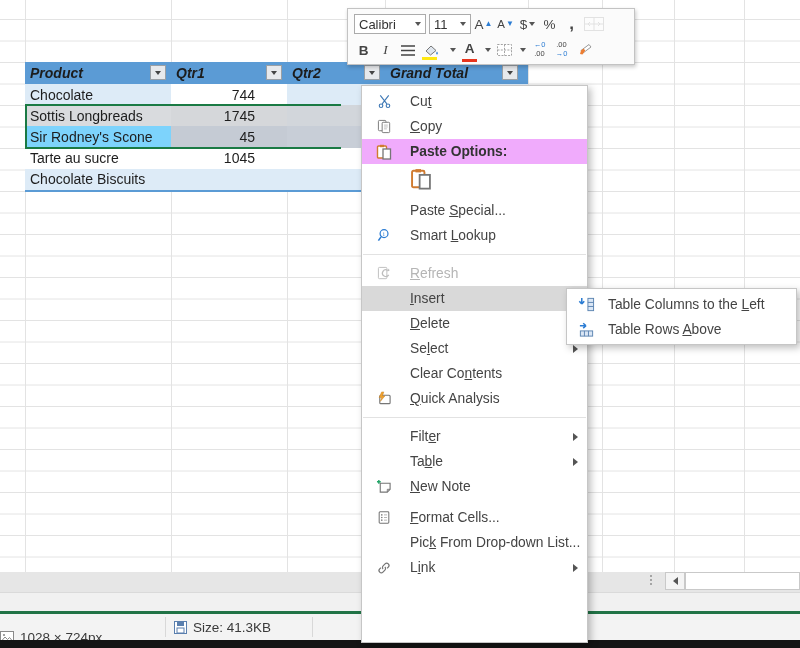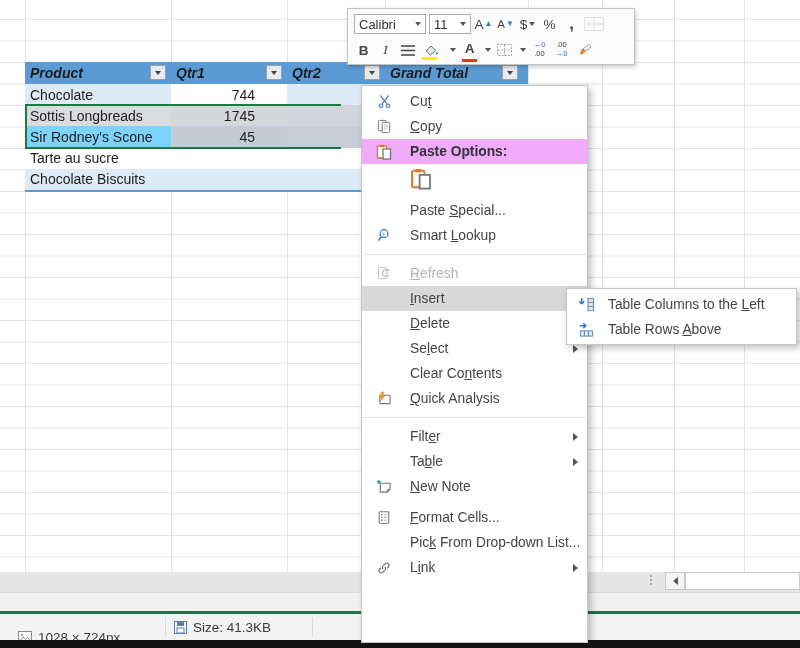--- a/index.html
+++ b/index.html
@@ -167,20 +167,23 @@
       <div class="dcell w1 c1 num">
           <span>45</span>
         </div>
       <div class="dcell w2 c2"></div>
       <div class="dcell w3 c3"></div>
     </div>
     <div class="drow">
       <div class="dcell w0 c0">
           <span>Tarte au sucre</span>
         </div>
+      <div class="dcell w1 c1 num">
+          <span>1045</span>
+        </div>
       <div class="dcell w2 c2"></div>
       <div class="dcell w3 c3"></div>
     </div>
     <div class="drow band">
       <div class="dcell w0 c0">
           <span>Chocolate Biscuits</span>
         </div>
       <div class="dcell w2 c2"></div>
       <div class="dcell w3 c3"></div>
     </div>
@@ -196,21 +199,21 @@
       <i></i>
     </div>
   <div class="sb-arrow-btn">
       <span class="sb-arrow"></span>
     </div>
   <div class="sb-track"></div>
   <div class="band2"></div>
   <div class="green-line"></div>
 
   <div class="status-bar">
-    <div class="st-sec" style="padding-left:18px;width:165px;box-sizing:border-box;margin-top:20px;">
+    <div class="st-sec" style="padding-left:0;width:165px;box-sizing:border-box;margin-top:20px;">
       <svg width="14" height="12" viewBox="0 0 14 12">
         <rect x="0.5" y="0.5" width="13" height="11" fill="#fff" stroke="#8a8a8a"></rect>
         <circle cx="4" cy="4" r="1.1" fill="#8a8a8a"></circle>
         <path d="M1.5 10 L5 6 L7.5 8.5 L9.5 6.5 L12.5 10" fill="none" stroke="#8a8a8a"></path>
       </svg>
       <span>1028 × 724px</span>
     </div>
     <div class="st-div"></div>
     <div class="st-sec" style="padding-left:8px;width:146px;box-sizing:border-box;">
       <svg width="13" height="13" viewBox="0 0 13 13">

